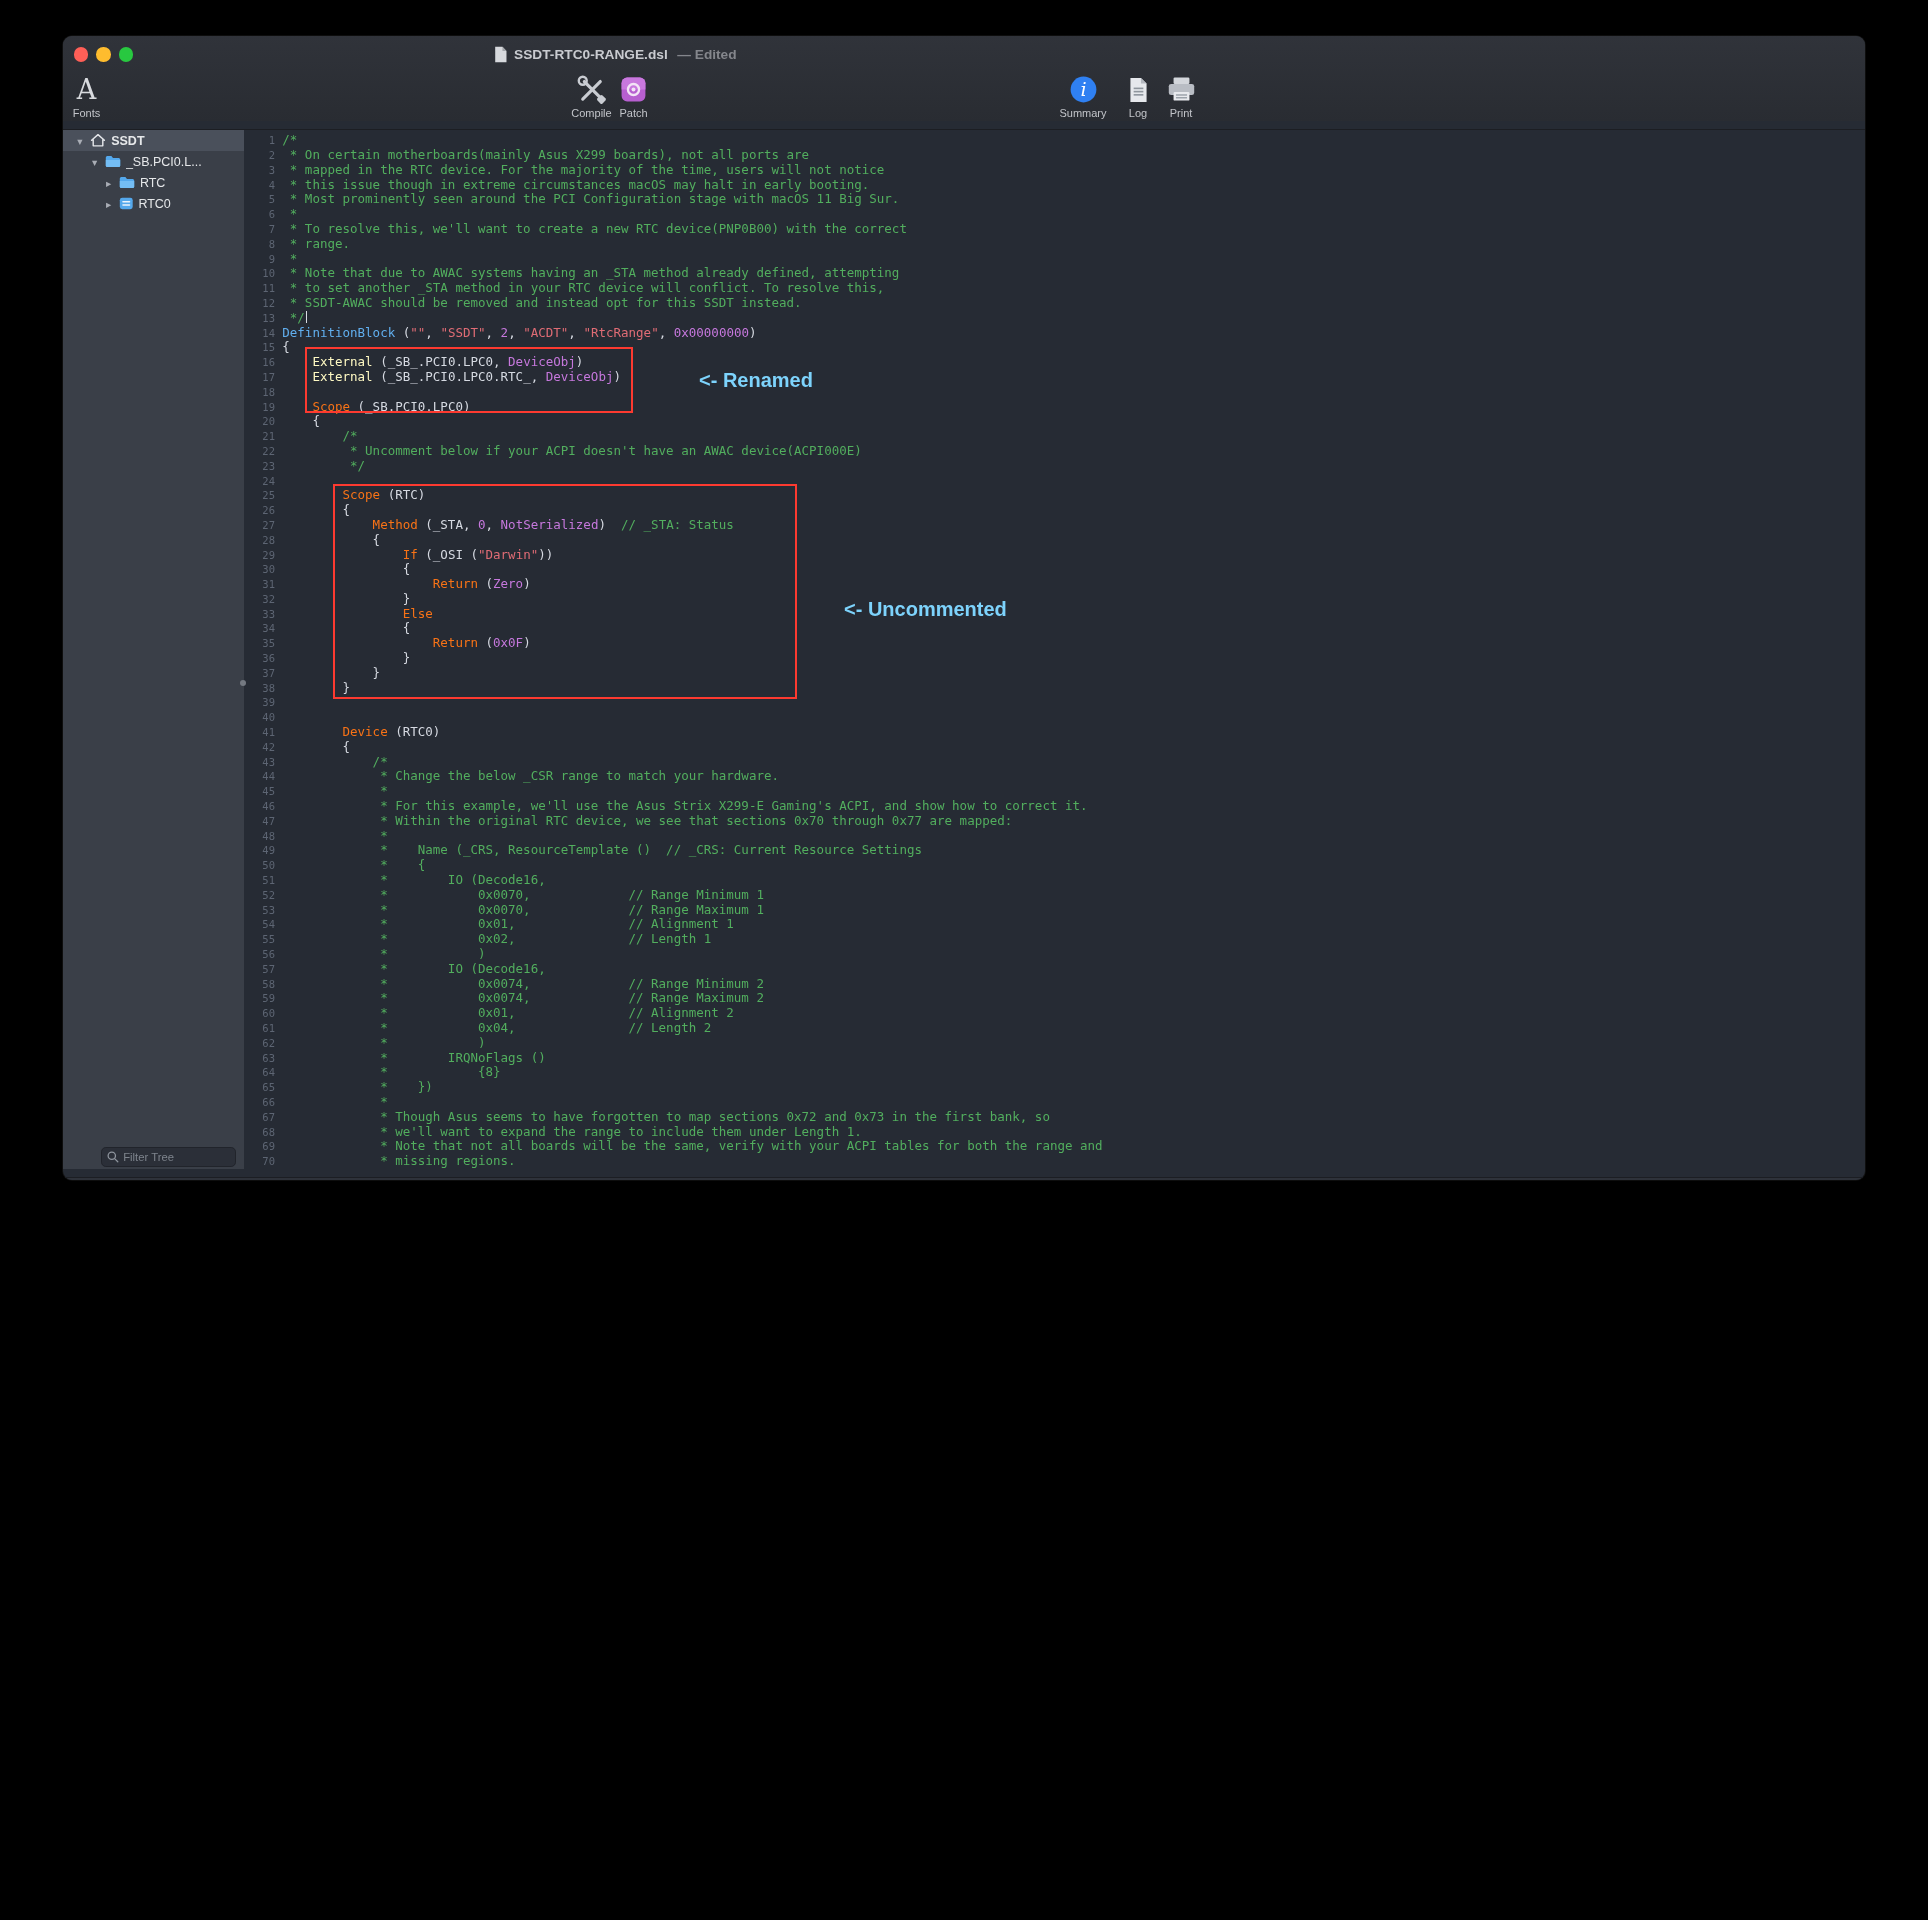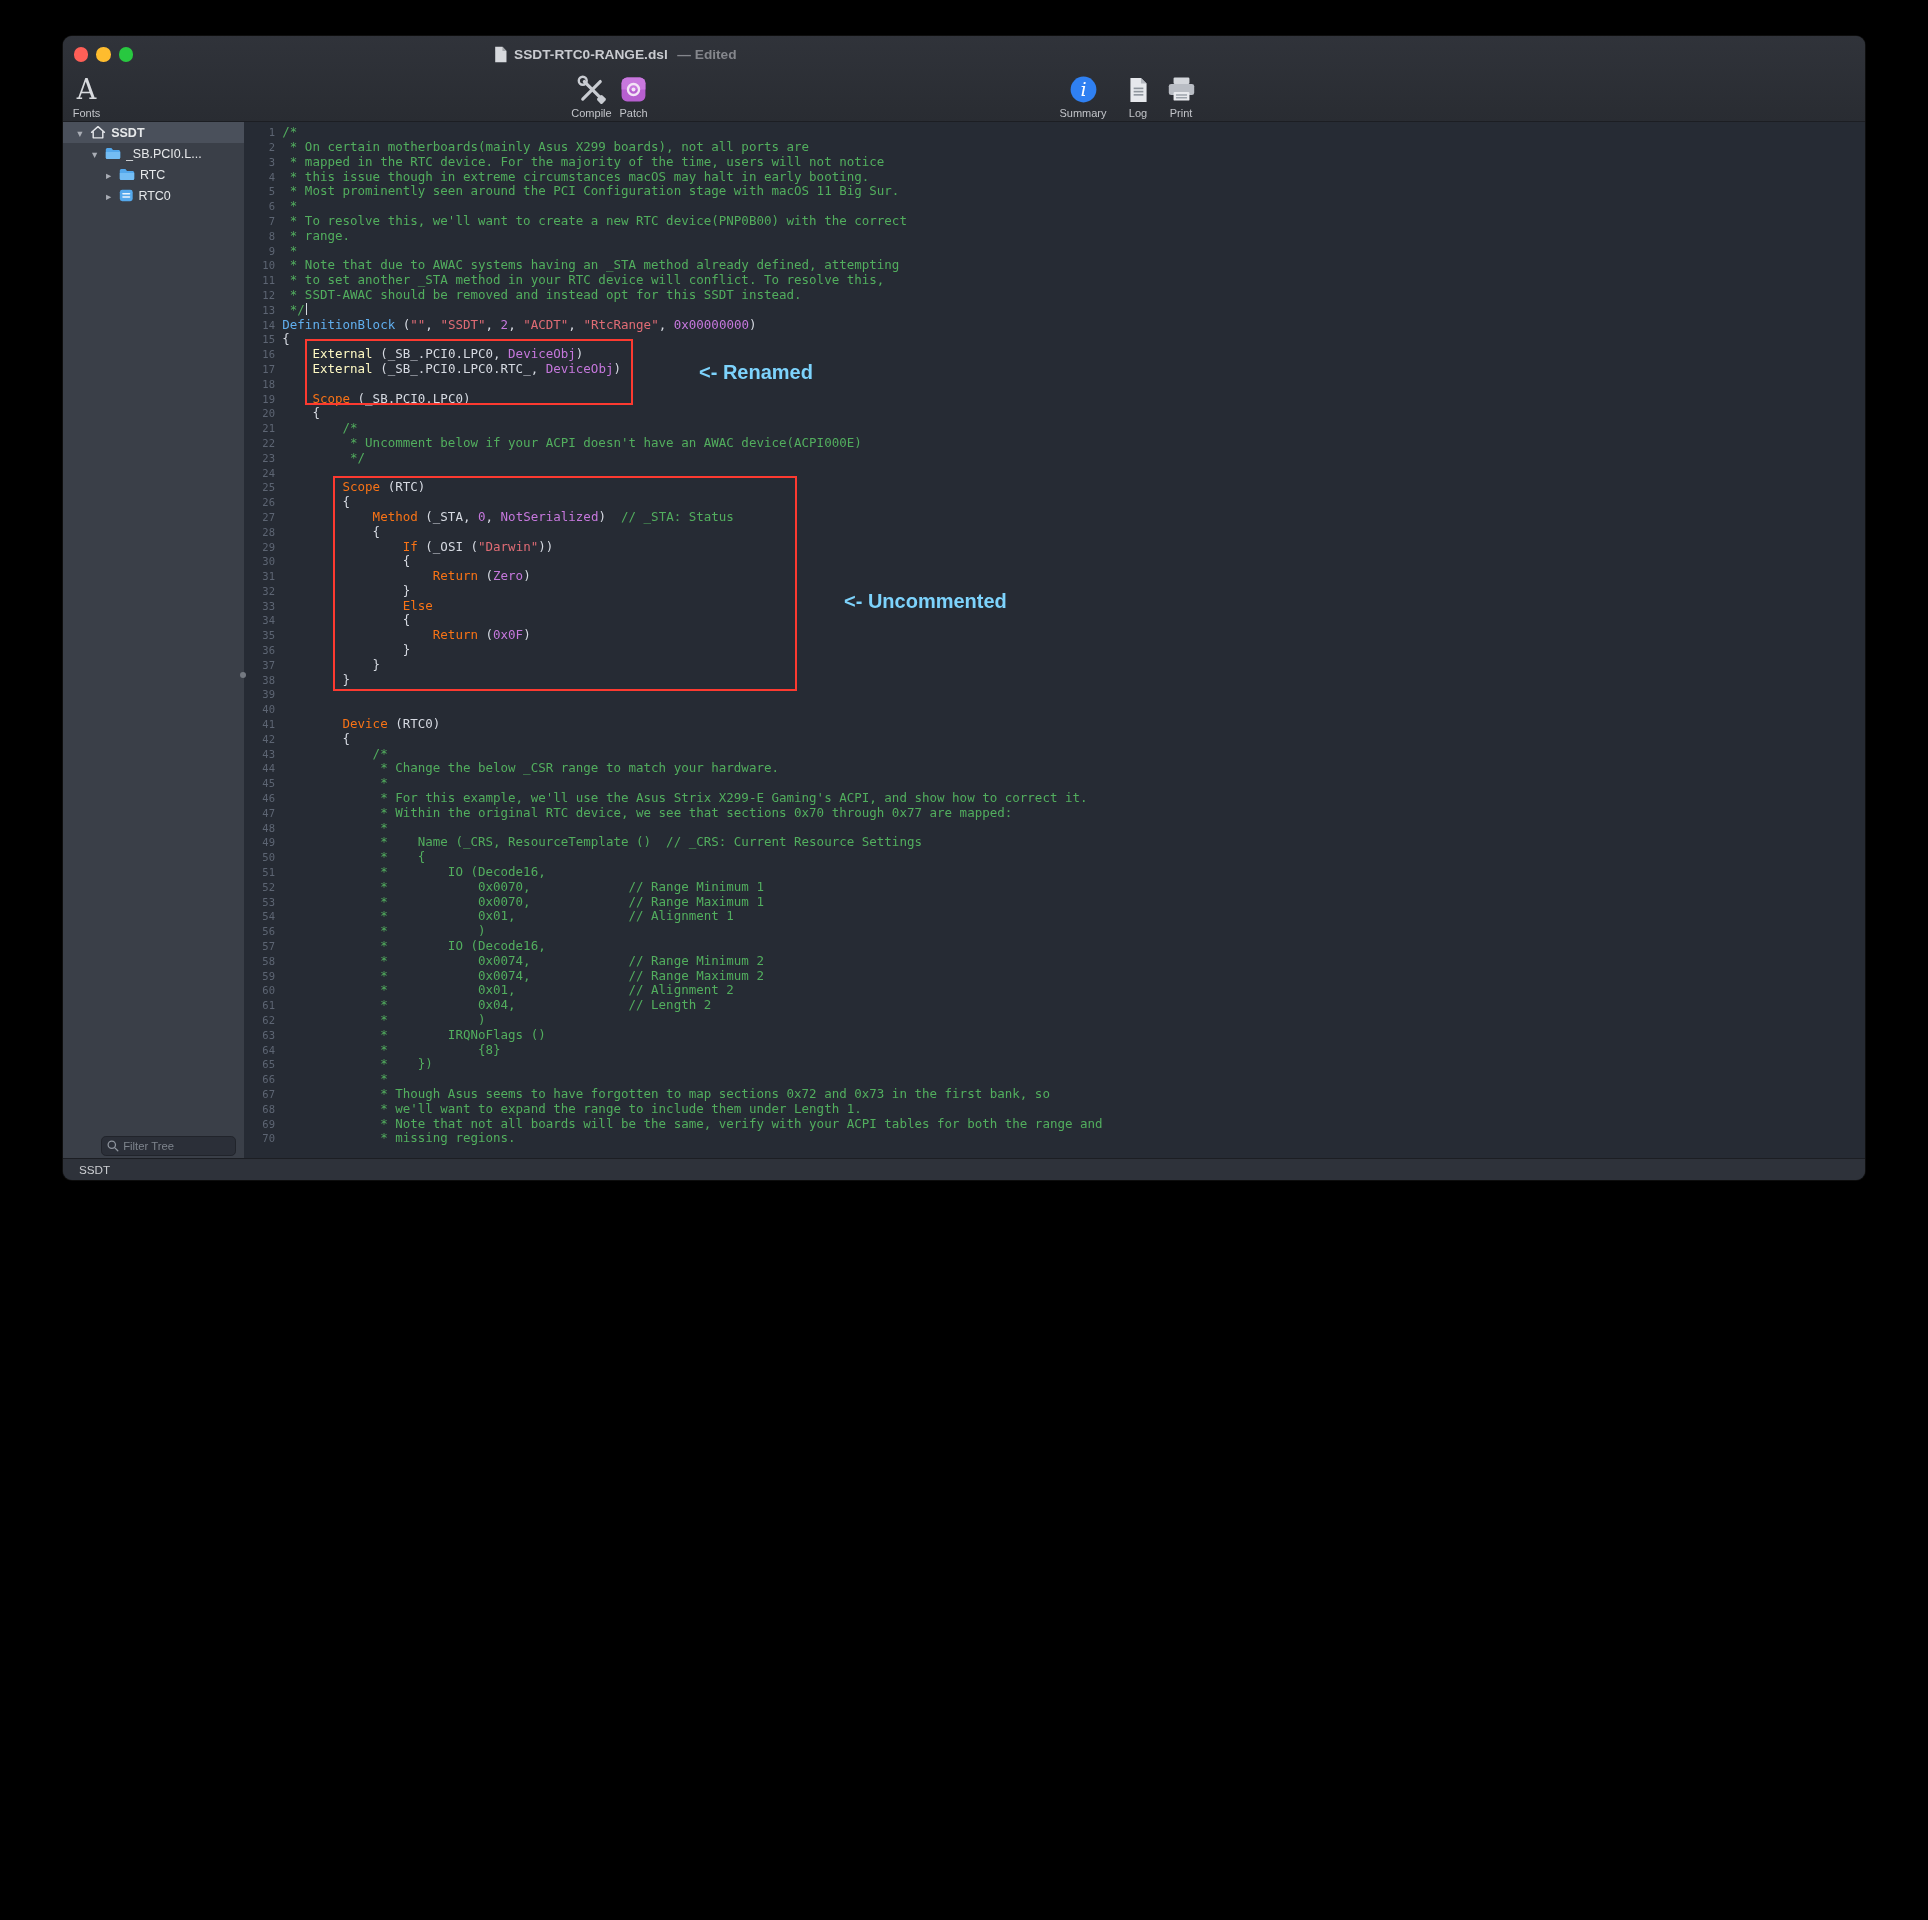--- a/index.html
+++ b/index.html
@@ -8,20 +8,21 @@
     width:1928px; height:1920px; position:relative; overflow:hidden;
     font-family:"Liberation Sans", sans-serif;
   }
 
   
   .window {
     position:absolute; left:63px; top:36px; width:1802px; height:1144px;
     background:#262b34; border-radius:9px; overflow:hidden;
     display:flex; flex-direction:column;
     box-shadow:0 0 0 0.8px rgba(255,255,255,0.07);
+    gap:8px;
   }
 
   
   .chrome { height:85px; flex:0 0 auto; position:relative;
     background:linear-gradient(#30333a, #292c32); }
   .titlebar { position:absolute; left:0; top:0; right:0; height:36px; }
   .lights { position:absolute; left:10.5px; top:11.3px; display:flex; gap:8px; }
   .light { width:14.5px; height:14.5px; border-radius:50%; }
   .light.red    { background:#ff5f57; }
   .light.yellow { background:#febc2e; }
@@ -466,20 +467,24 @@
           </div>
           <div class="line">
             <span class="ln">53</span>
             <span class="lc"><span class="tok-c">             *            0x0070,             // Range Maximum 1</span></span>
           </div>
           <div class="line">
             <span class="ln">54</span>
             <span class="lc"><span class="tok-c">             *            0x01,               // Alignment 1</span></span>
           </div>
           <div class="line">
+            <span class="ln">55</span>
+            <span class="lc"><span class="tok-c">             *            0x02,               // Length 1</span></span>
+          </div>
+          <div class="line">
             <span class="ln">56</span>
             <span class="lc"><span class="tok-c">             *            )</span></span>
           </div>
           <div class="line">
             <span class="ln">57</span>
             <span class="lc"><span class="tok-c">             *        IO (Decode16,</span></span>
           </div>
           <div class="line">
             <span class="ln">58</span>
             <span class="lc"><span class="tok-c">             *            0x0074,             // Range Minimum 2</span></span>

